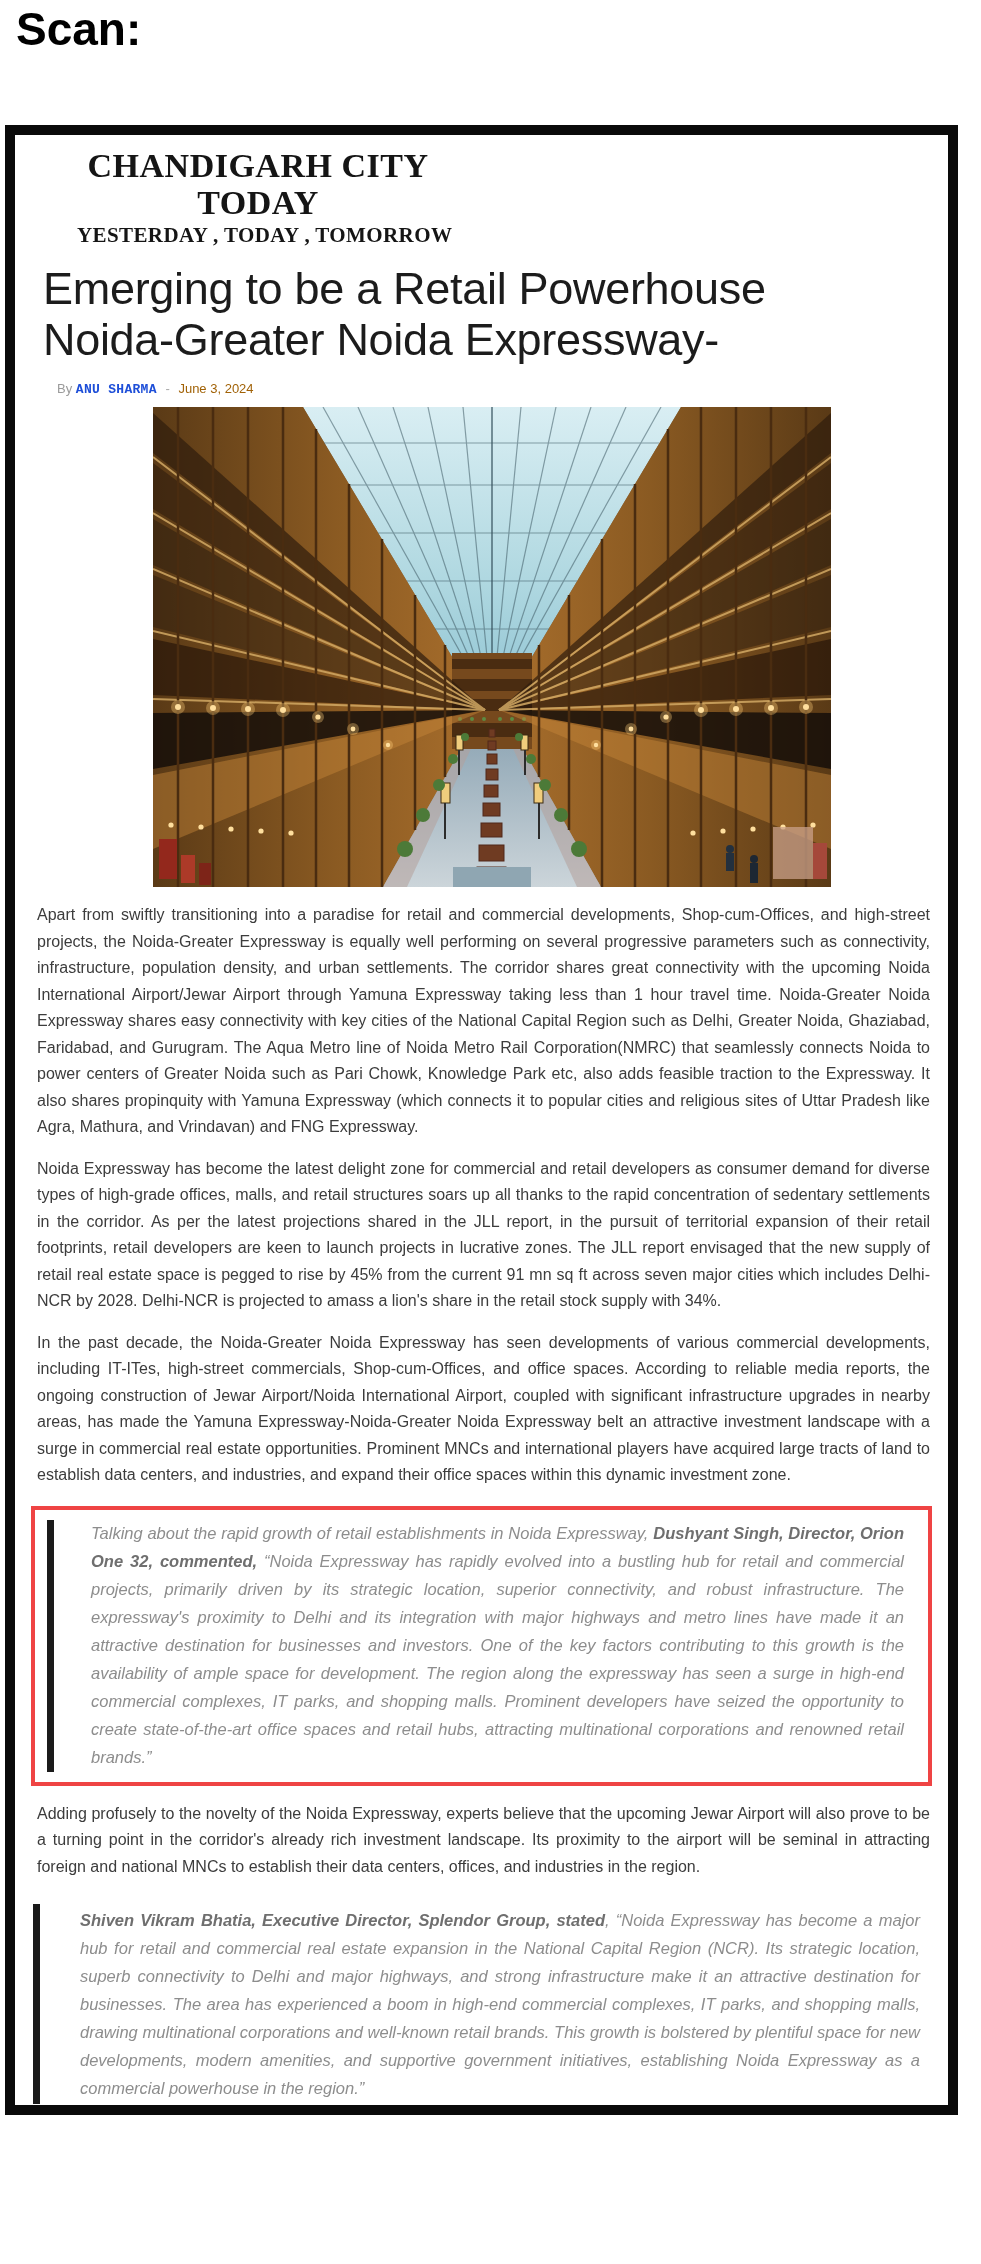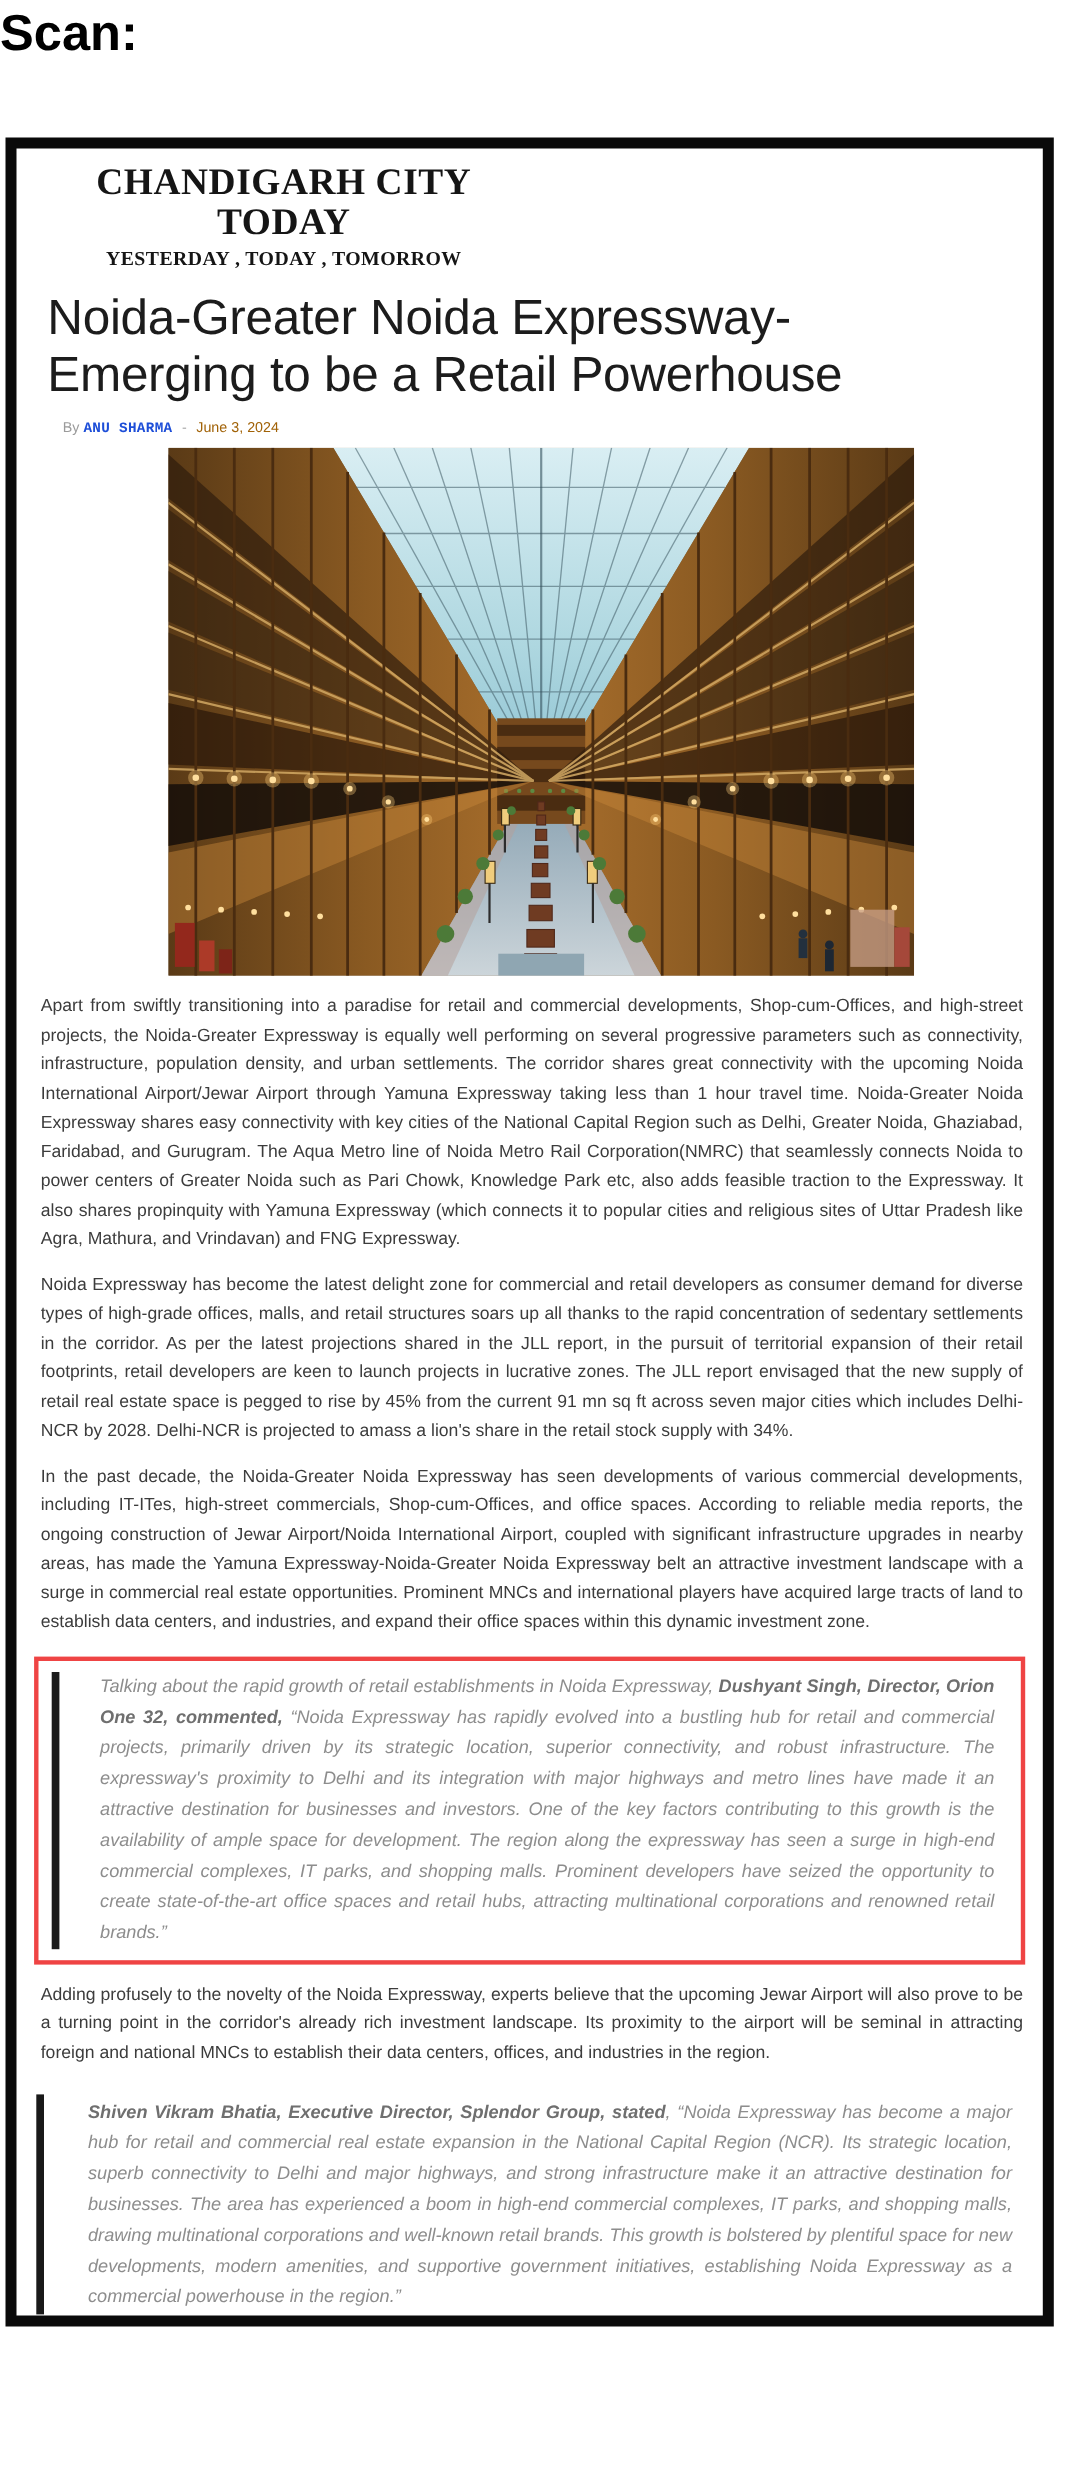--- a/index.html
+++ b/index.html
@@ -1,23 +1,23 @@
 <!DOCTYPE html>
 <html><head>
 <meta charset="utf-8">
 <style>
   html,body{margin:0;padding:0;background:#ffffff;}
   body{width:981px;height:2264px;position:relative;font-family:"Liberation Sans",sans-serif;overflow:hidden;}
-  .scan-label{position:absolute;top:2px;left:0;font-size:46px;font-weight:bold;color:#000;}
+  .scan-label{position:absolute;top:2px;left:16px;font-size:46px;font-weight:bold;color:#000;}
   .article-box{position:absolute;left:5px;top:125px;width:953px;height:1990px;box-sizing:border-box;
     border:10px solid #0a0a0a;background:#fff;padding:0 16px;overflow:hidden;}
   .masthead{margin:12px 0 0 46px;width:362px;text-align:center;font-family:"Liberation Serif",serif;
     font-weight:bold;color:#151515;white-space:nowrap;}
   .masthead .m-line{font-size:34px;line-height:37px;letter-spacing:.5px;}
-  .masthead .m-tagline{font-size:18px;line-height:28px;letter-spacing:.4px;}
+  .masthead .m-tagline{font-size:21px;line-height:28px;letter-spacing:.4px;}
   .headline{margin:14px 0 0 12px;font-size:45px;line-height:51px;color:#1c1c1c;letter-spacing:-.3px;font-weight:400;}
   .byline{margin:16px 0 0 26px;font-size:13px;color:#9b9b9b;}
   .byline .author{color:#1d4ed8;font-weight:bold;letter-spacing:.3px;font-family:Liberation Mono, monospace;}
   .byline .sep{margin:0 5px;color:#a8a8a8;}
   .byline .date{color:#a16207;}
   .photo-wrap{margin:10px 0 0 122px;width:678px;height:480px;}
   .photo-wrap svg{display:block;}
   p.body{margin:15px 2px 0 6px;font-size:16px;line-height:26.5px;text-align:justify;color:#3c3c3c;}
   .quote-box{margin:17px 0 0 0;border:4px solid #ef4444;position:relative;padding:9px 24px 11px 56px;}
   .quote-box .black-bar{position:absolute;left:12px;top:10px;bottom:10px;width:7px;background:#1b1b1b;}
@@ -32,22 +32,22 @@
 
 <div class="article-box">
 
   <div class="masthead">
     <div class="m-line">CHANDIGARH CITY</div>
     <div class="m-line">TODAY</div>
     <div class="m-tagline">YESTERDAY , TODAY , TOMORROW</div>
   </div>
 
   <div class="headline">
+    <div>Emerging to be a Retail Powerhouse</div>
     <div>Noida-Greater Noida Expressway-</div>
-    <div>Emerging to be a Retail Powerhouse</div>
   </div>
 
   <div class="byline">
     <span>By</span>
     <span class="author">ANU SHARMA</span>
     <span class="sep">-</span>
     <span class="date">June 3, 2024</span>
   </div>
 
   <div class="photo-wrap">

